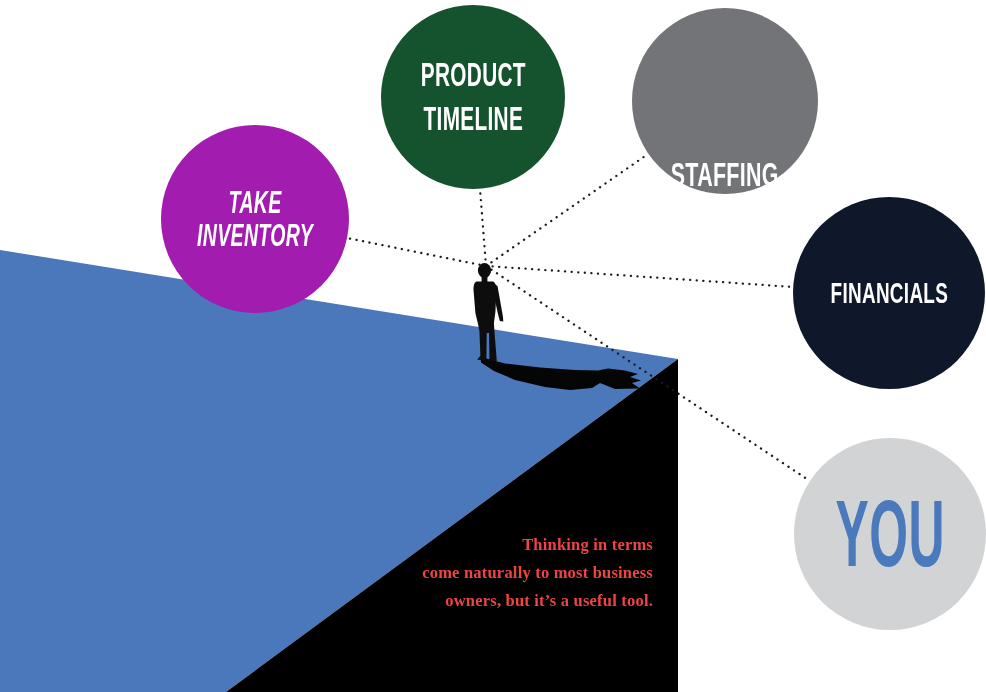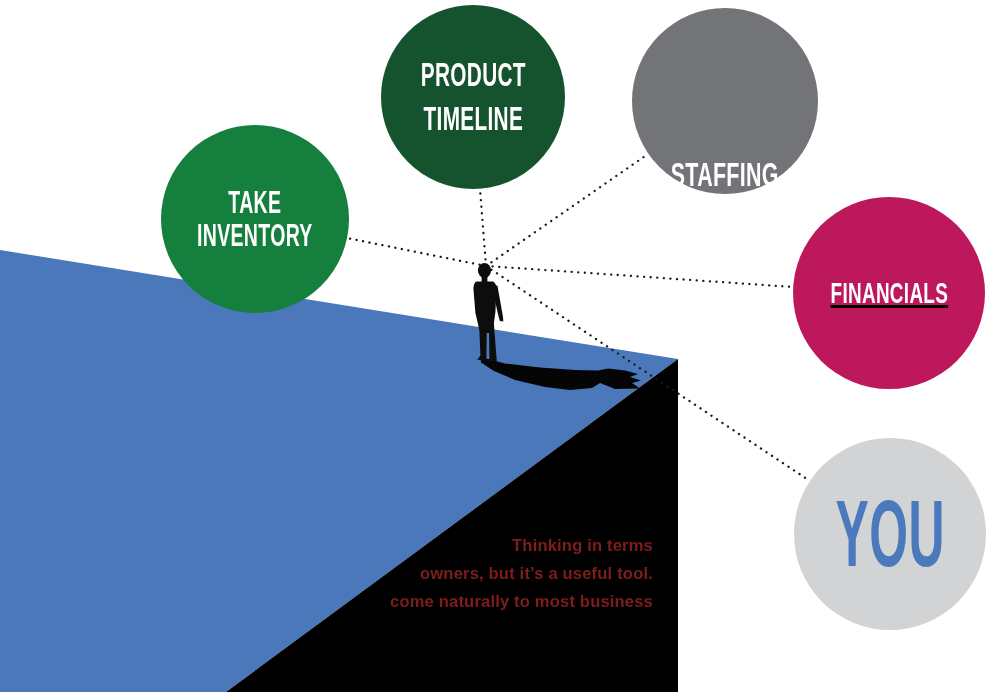--- a/index.html
+++ b/index.html
@@ -81,49 +81,49 @@
              L475.4 313 L478 324 L479.4 331
              L480.4 355.5 L477.2 359.8 L486.4 360.6 L486.7 333
              L489.1 333 L489.4 358.6 L487.7 361.6 L496.8 361
              L494.4 331 L493.9 323 L495.4 312 L496.4 291
              C496.6 286 495.5 282.5 493 281.5 Z"></path>
     <path d="M494 284 L497.5 286 L500 300 L503 317 L503.3 321.5
              L499.8 321 L497.5 312 L494.5 298 Z"></path>
   </g>
 </svg>
 
-<div class="circle c-ti" style="background: #15803d;">
+<div class="circle c-ti" style="background: #a21caf; font-style: italic;">
   <div class="label" style="color: rgb(255, 255, 255);">
     <div>TAKE</div>
     <div>INVENTORY</div>
   </div>
 </div>
 
 <div class="circle c-pt" style="background: #14532d;">
   <div class="label" style="color: rgb(255, 255, 255);">
     <div>PRODUCT</div>
     <div>TIMELINE</div>
   </div>
 </div>
 
 <div class="circle c-st" style="background: rgb(115, 116, 119);">
   <div class="label" style="color: rgb(255, 255, 255);">
     <div>STAFFING</div>
   </div>
 </div>
 
-<div class="circle c-fi" style="background: #be185d; text-decoration: underline;">
+<div class="circle c-fi" style="background: #0f172a;">
   <div class="label" style="color: rgb(255, 255, 255);">
     <div>FINANCIALS</div>
   </div>
 </div>
 
 <div class="circle c-you" style="background: rgb(210, 211, 212);">
   <div class="label" style="color: rgb(74, 122, 188);">
     <div>YOU</div>
   </div>
 </div>
 
-<div id="caption" style="color: #7f1d1d;">
+<div id="caption" style="color: #ef4444; font-family: Liberation Serif, serif;">
   <div>Thinking in terms</div>
+  <div>come naturally to most business</div>
   <div>owners, but it’s a useful tool.</div>
-  <div>come naturally to most business</div>
 </div>
 
 </body></html>

